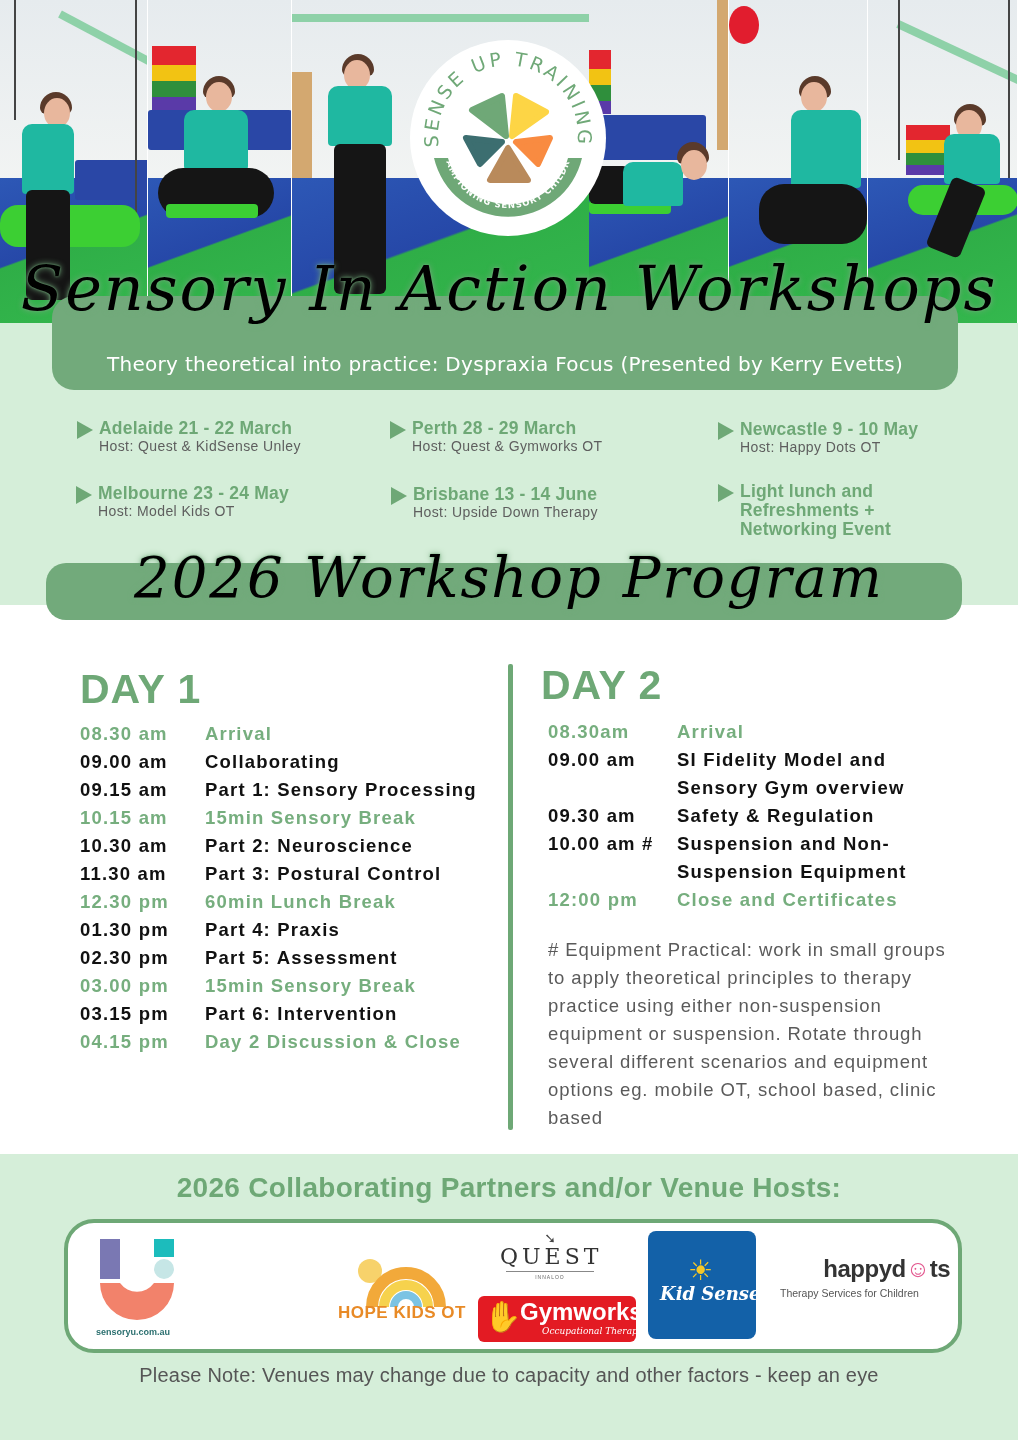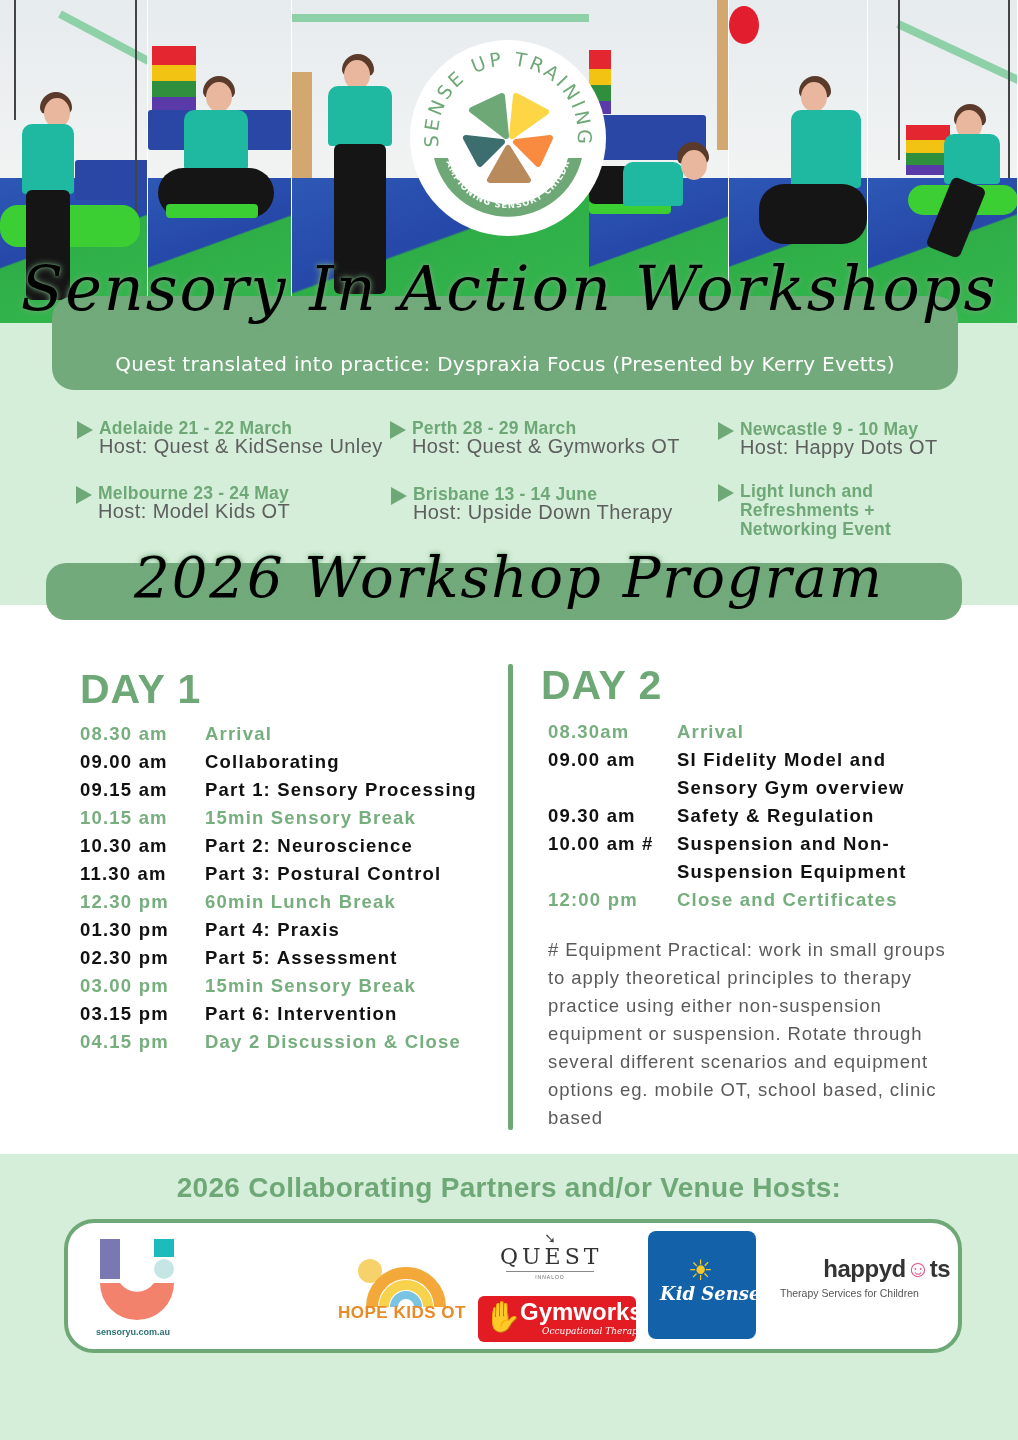--- a/index.html
+++ b/index.html
@@ -35,21 +35,21 @@
       font-family: "DejaVu Serif", serif; font-style: italic; font-weight: normal; letter-spacing: 2px;
       text-shadow: 0 0 6px #72aa7b, 0 0 2px #72aa7b; }
   .hero-title { top: 252px; font-size: 62px; }
   .hero-sub { position: absolute; left: 52px; top: 352px; width: 906px; text-align: center; color: #ffffff;
       font-family: "DejaVu Sans", sans-serif; font-size: 20px; letter-spacing: 0.3px; }
 
   
   .venue { position: absolute; }
   .venue .tri { position: absolute; left: 0; top: 2px; width: 0; height: 0; border-top: 9px solid transparent; border-bottom: 9px solid transparent; border-left: 16px solid #6ea876; }
   .venue .city { position: absolute; left: 22px; top: 0; white-space: nowrap; color: #6ea876; font-weight: bold; font-size: 17.5px; line-height: 18px; letter-spacing: 0.2px; }
-  .venue .host { position: absolute; left: 22px; top: 18px; white-space: nowrap; color: #5e5e5e; font-size: 20px; line-height: 19px; letter-spacing: 0.4px; }
+  .venue .host { position: absolute; left: 22px; top: 18px; white-space: nowrap; color: #5e5e5e; font-size: 14px; line-height: 19px; letter-spacing: 0.4px; }
   .venue .multi { position: absolute; left: 22px; top: 0; width: 220px; color: #6ea876; font-weight: bold; font-size: 17.5px; line-height: 19px; letter-spacing: 0.2px; }
 
   
   .program-pill { position: absolute; left: 46px; top: 563px; width: 916px; height: 57px; background: #72aa7b; border-radius: 20px; }
   .program-title { top: 545px; font-size: 56px; }
 
   
   .day-heading { position: absolute; color: #6ea876; font-weight: bold; font-size: 41px; letter-spacing: 1px; }
   .row { position: absolute; font-weight: bold; font-size: 18.5px; letter-spacing: 1.2px; line-height: 28px; white-space: nowrap; }
   .row .time { position: absolute; left: 0; top: 0; }
@@ -163,21 +163,21 @@
     <polygon points="106,56 136,72 102,96" fill="#fdd545" stroke="#fdd545" stroke-width="6" stroke-linejoin="round"></polygon>
     <polygon points="56,98 92,102 70,124" fill="#3c6e70" stroke="#3c6e70" stroke-width="6" stroke-linejoin="round"></polygon>
     <polygon points="106,102 140,98 128,124" fill="#f98b41" stroke="#f98b41" stroke-width="6" stroke-linejoin="round"></polygon>
     <polygon points="98,108 80,140 118,140" fill="#b98a5b" stroke="#b98a5b" stroke-width="6" stroke-linejoin="round"></polygon>
   </svg>
 </div>
 
 <div class="hero-bg"></div>
 <div class="title-pill"></div>
 <div class="script-title hero-title">Sensory In Action Workshops</div>
-<div class="hero-sub">Quest translated into practice: Dyspraxia Focus (Presented by Kerry Evetts)</div>
+<div class="hero-sub">Theory theoretical into practice: Dyspraxia Focus (Presented by Kerry Evetts)</div>
 
 <div class="venue" style="left:77px;top:419px;">
   <span class="tri"></span>
   <span class="city">Adelaide 21 - 22 March</span>
   <span class="host">Host: Quest &amp; KidSense Unley</span>
 </div>
 <div class="venue" style="left:390px;top:419px;">
   <span class="tri"></span>
   <span class="city">Perth 28 - 29 March</span>
   <span class="host">Host: Quest &amp; Gymworks OT</span>
@@ -337,13 +337,14 @@
 
   <div class="pl" style="left:712px;top:30px;width:170px;height:60px;">
     <div style="font-size:24px;font-weight:bold;color:#333;line-height:32px;white-space:nowrap;letter-spacing:-0.5px;text-align:right;">
       <span>happyd</span><span style="color:#e2538c;">☺</span><span>ts</span>
     </div>
     <div style="font-size:10.5px;color:#555;white-space:nowrap;margin-top:2px;">Therapy Services for Children</div>
   </div>
 </div>
 
 <div class="note-bottom">
+  <div>Please Note: Venues may change due to capacity and other factors - keep an eye</div>
 </div>
 
 </body></html>

